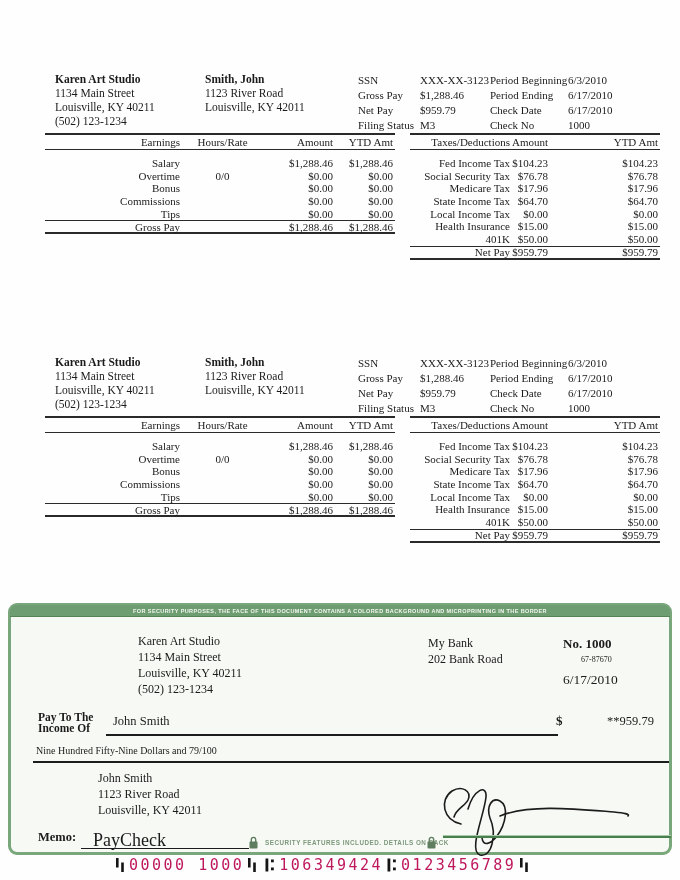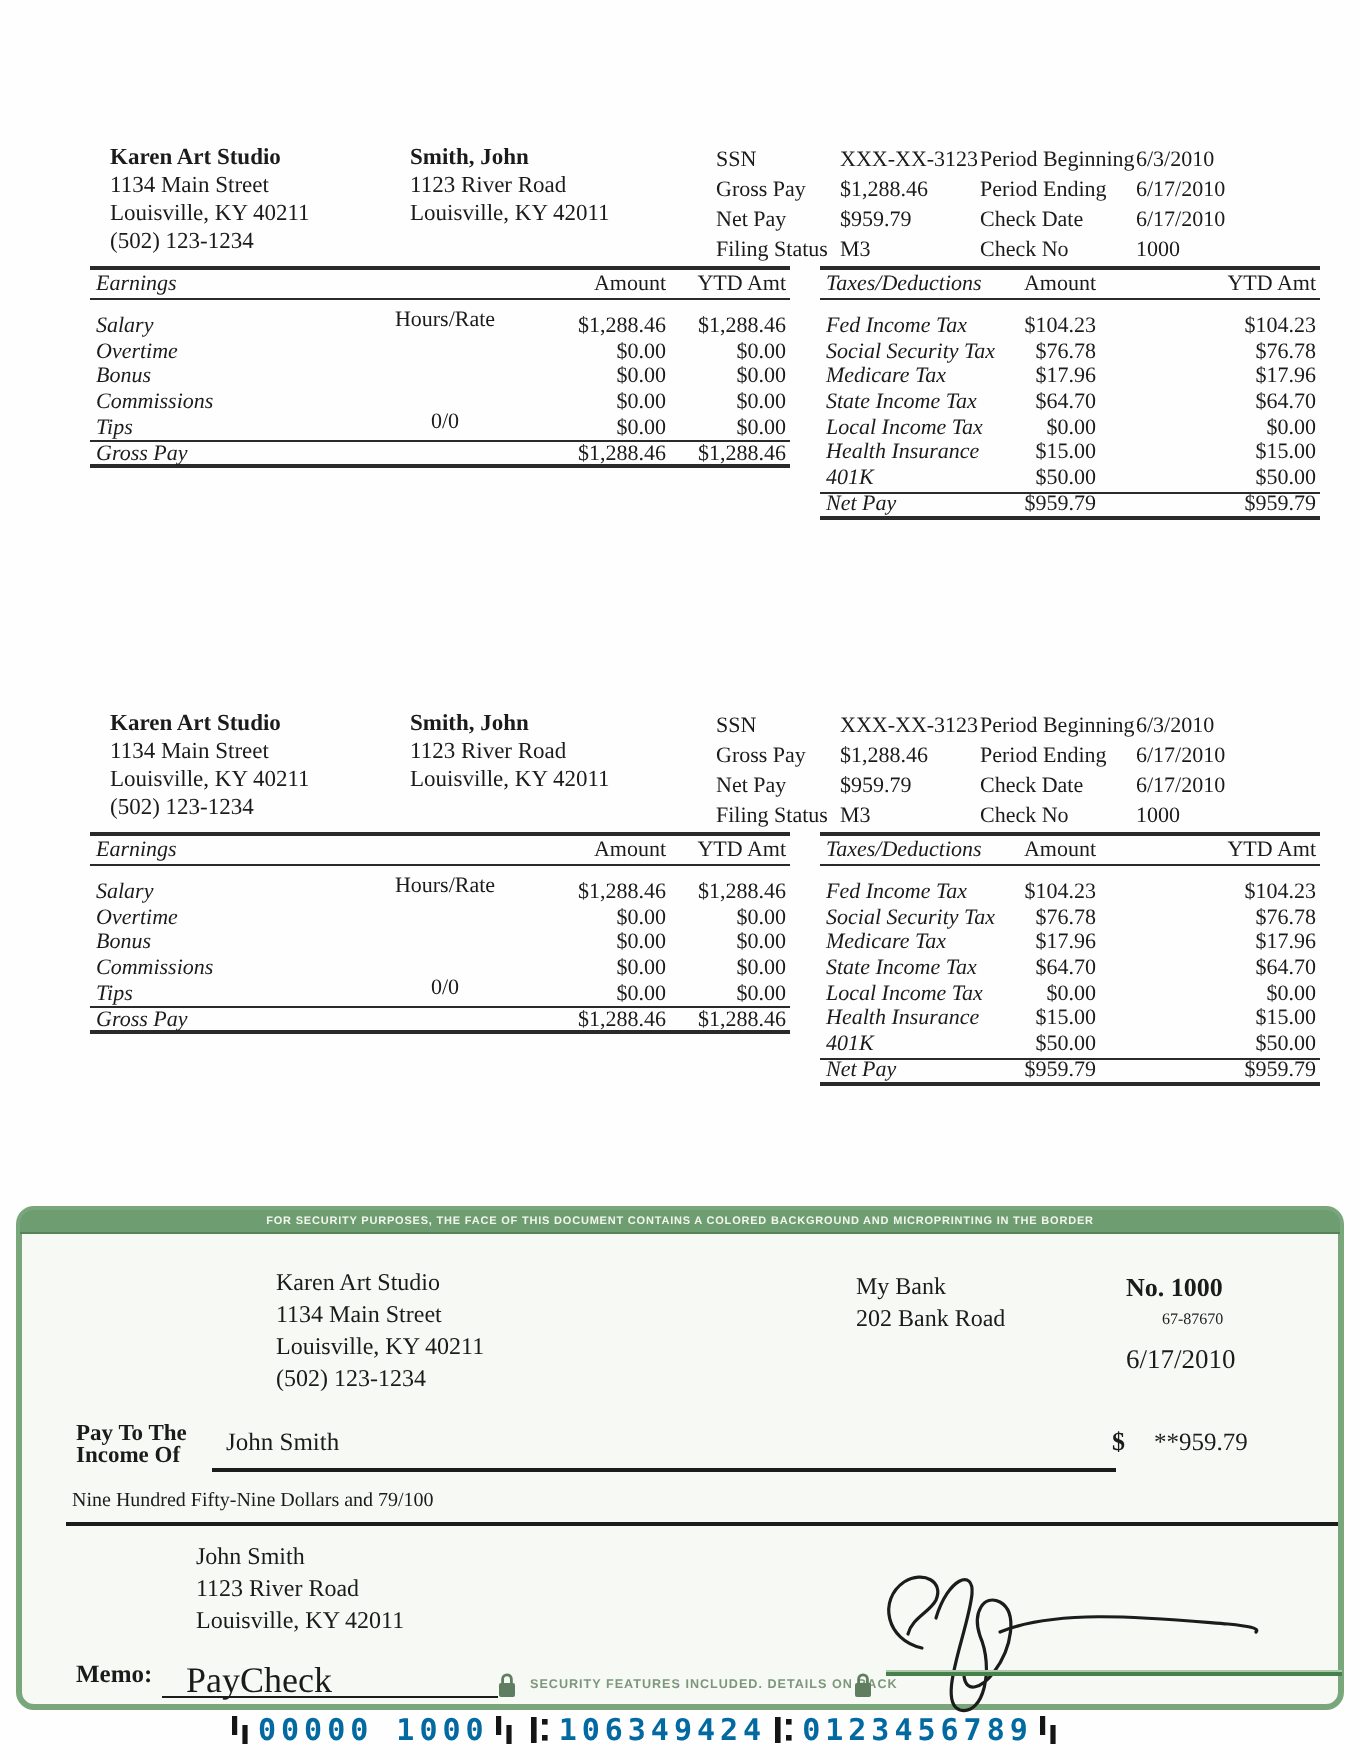--- a/index.html
+++ b/index.html
@@ -11,43 +11,43 @@
   .stub { position:absolute; left:0; width:680px; height:210px; }
   .addr { line-height:14px; font-size:11.5px; }
   .addr .nm { font-weight:bold; }
   .kv { font-size:11px; line-height:15px; }
 
   .ptable { position:absolute; top:71px; font-size:11px; }
   .trow { display:flex; line-height:12.7px; height:12.7px; }
   .thead { display:flex; border-top:2px solid #2a2a2a; border-bottom:1px solid #2a2a2a; height:17px; align-items:center; }
   .tgap { height:7px; }
   .ttotal { display:flex; border-top:1px solid #2a2a2a; border-bottom:2px solid #2a2a2a; height:14px; align-items:center; }
-  .c-l { text-align:left; padding-left:3px;font-style:italic; }
+  .c-l { text-align:right; padding-left:3px; }
   .c-c { text-align:center; }
   .c-r { text-align:right; padding-right:2px; }
-  .earn .col1 { width:135px; } .earn .col2 { width:85px;margin-top:35px; } .earn .col3 { width:70px; } .earn .col4 { width:60px; }
+  .earn .col1 { width:135px; } .earn .col2 { width:85px; } .earn .col3 { width:70px; } .earn .col4 { width:60px; }
   .ded  .col1 { width:100px; } .ded .col2 { width:40px; }  .ded .col3 { width:110px; }
 
   
   .check { position:absolute; left:8px; top:603px; width:664px; height:252px;
            background:#f7faf4; border:3px solid #7aa67c; border-radius:9px; }
   .band { position:absolute; left:-1px; top:-1px; width:660px; height:12px; background:#6f9d72;
           border-radius:7px 7px 0 0; border-bottom:1px solid #558455;
           font-family:"Liberation Sans", sans-serif; font-size:5.5px; letter-spacing:0.4px;
           color:#f2f7ee; text-align:center; line-height:12px; font-weight:bold; }
   .chk-addr { line-height:16px; font-size:12px; }
   .rule { position:absolute; background:#1c1c1c; height:1.5px; }
   .payto { font-weight:bold; font-size:11.5px; line-height:11px; }
   .secnote { font-family:"Liberation Sans", sans-serif; font-size:6.3px; letter-spacing:0.5px;
              color:#7d977d; font-weight:bold; }
   .sigline { position:absolute; left:432px; top:229px; width:228px; height:3px; background:#47804c; border-top:1px solid #a9c9aa; }
 
   
   .micr { position:absolute; left:112px; top:856px; font-family:"DejaVu Sans Mono", monospace;
-          font-weight:bold; font-size:15px; letter-spacing:2.5px; color:#0369a1; display:flex; align-items:center; }
+          font-weight:normal; font-size:15px; letter-spacing:2.5px; color:#be185d; display:flex; align-items:center; }
   .micr svg { margin:0 4px; }
 </style>
 </head>
 <body>
 
 <div class="page">
 
   <div class="stub" style="top:62px;">
     <div class="abs addr" style="left:55px; top:10px;">
       <div class="nm">Karen Art Studio</div>
@@ -336,21 +336,21 @@
     <div class="abs" style="left:570px; top:49px; font-size:8px;">67-87670</div>
     <div class="abs" style="left:552px; top:66px; font-size:13.5px;">6/17/2010</div>
 
     <div class="abs payto" style="left:27px; top:106px;">
       <div>Pay To The</div>
       <div>Income Of</div>
     </div>
     <div class="abs" style="left:102px; top:108px; font-size:12.5px;">John Smith</div>
     <div class="rule" style="left:95px; top:128px; width:452px;"></div>
     <div class="abs" style="left:545px; top:107px; font-size:13px; font-weight:bold;">$</div>
-    <div class="abs" style="left:566px; top:108px; font-size:12.5px;">**959.79</div>
+    <div class="abs" style="left:596px; top:108px; font-size:12.5px;">**959.79</div>
 
     <div class="abs" style="left:25px; top:139px; font-size:10px;">Nine Hundred Fifty-Nine Dollars and 79/100</div>
     <div class="rule" style="left:22px; top:155px; width:636px;"></div>
 
     <div class="abs chk-addr" style="left:87px; top:164px;">
       <div>John Smith</div>
       <div>1123 River Road</div>
       <div>Louisville, KY 42011</div>
     </div>
 

